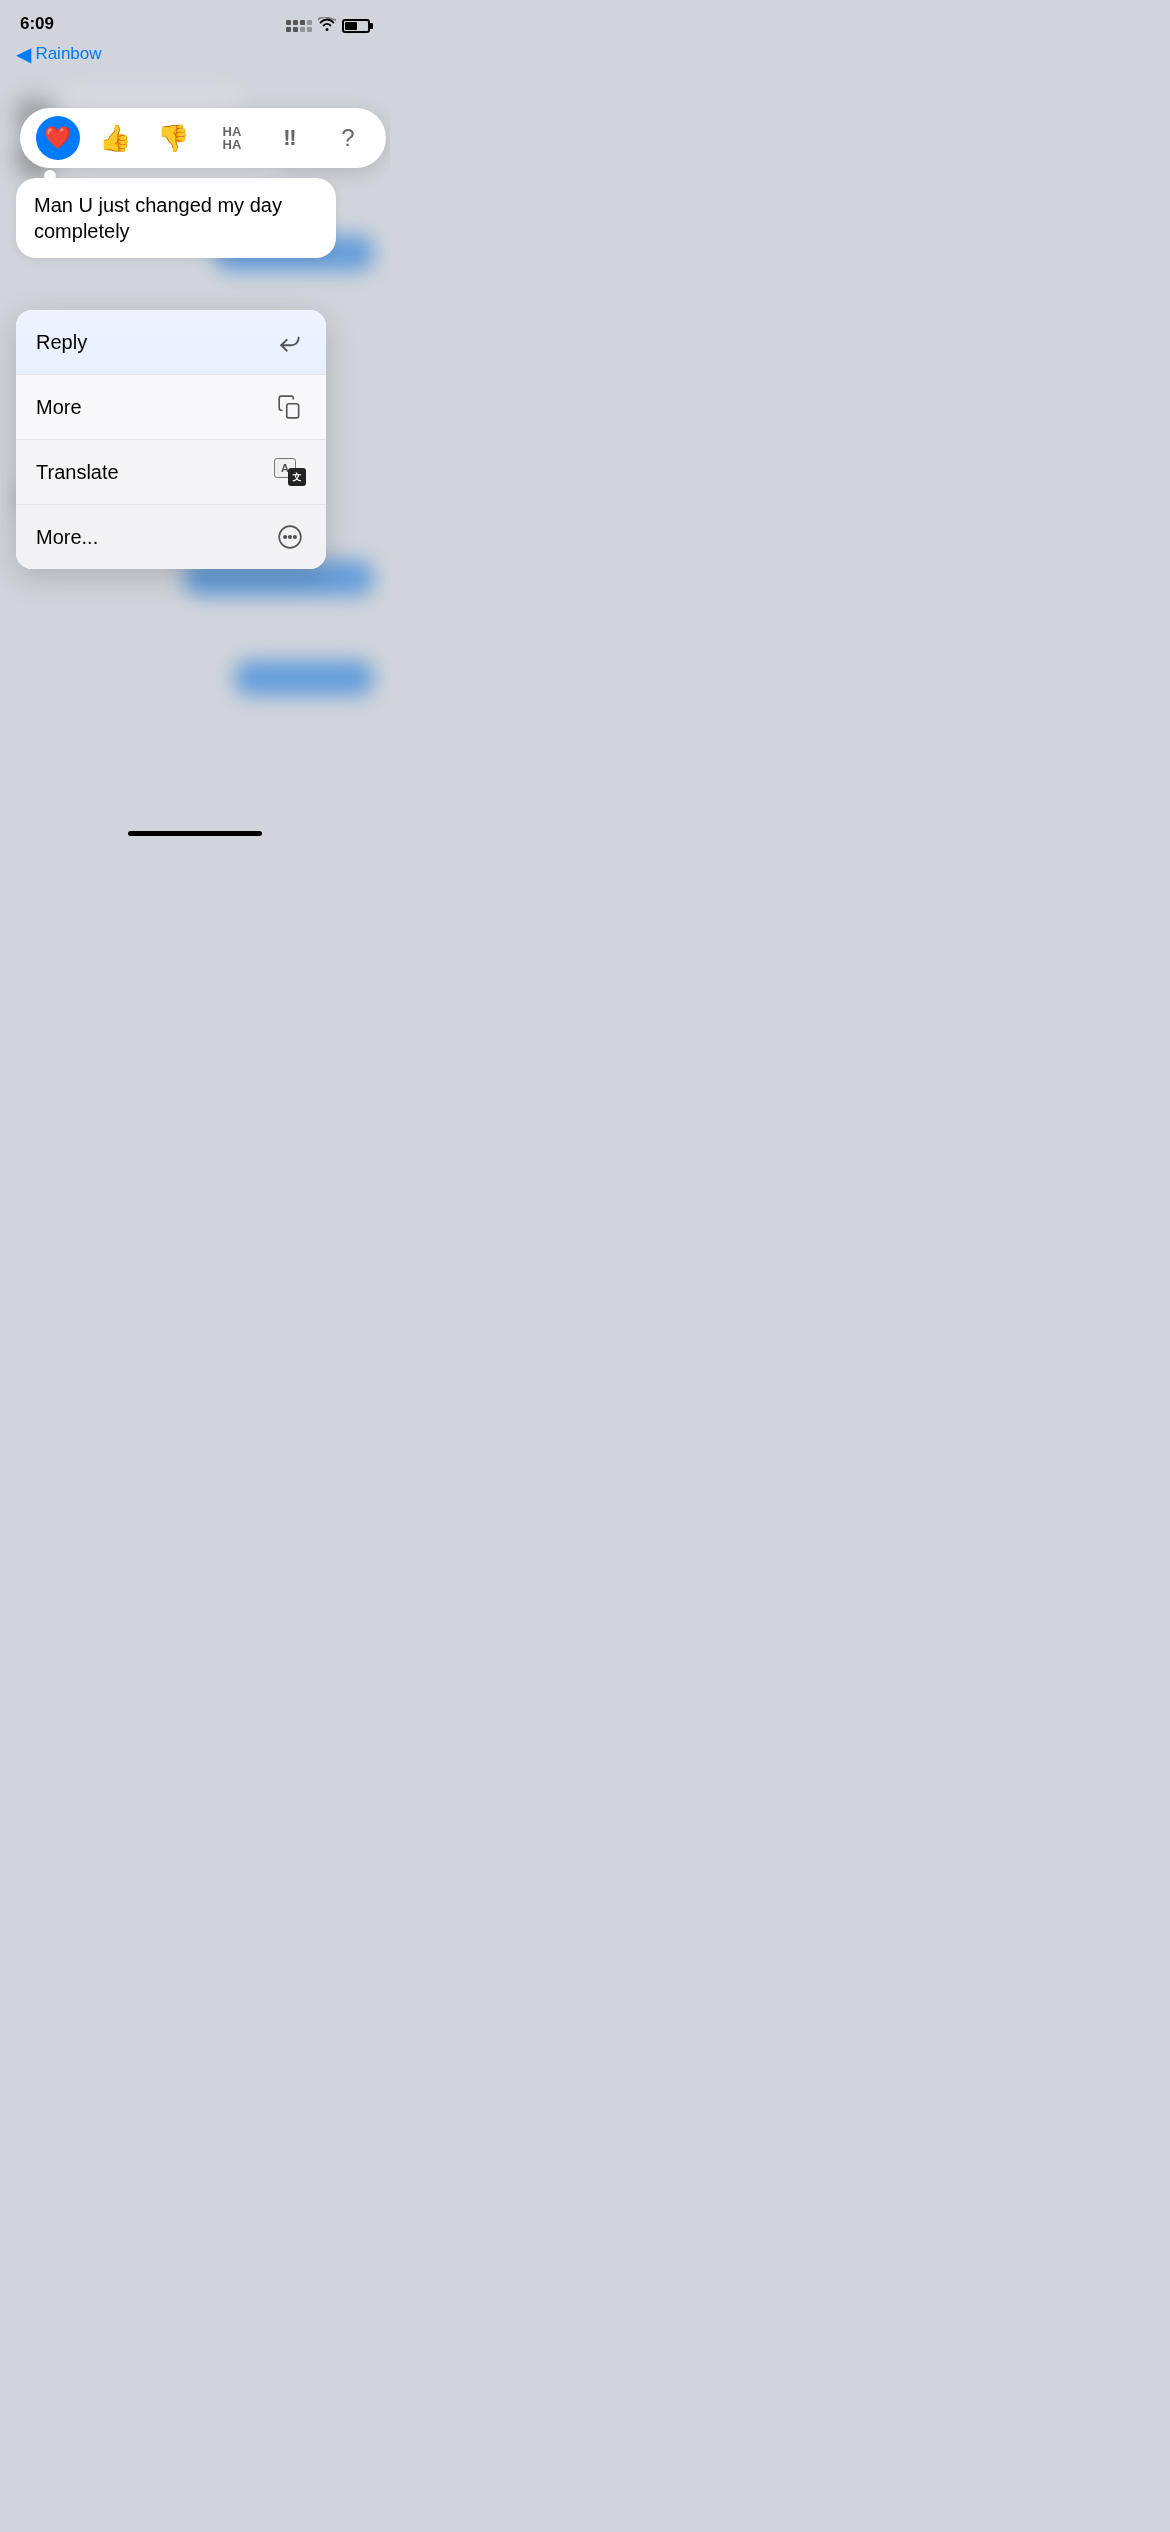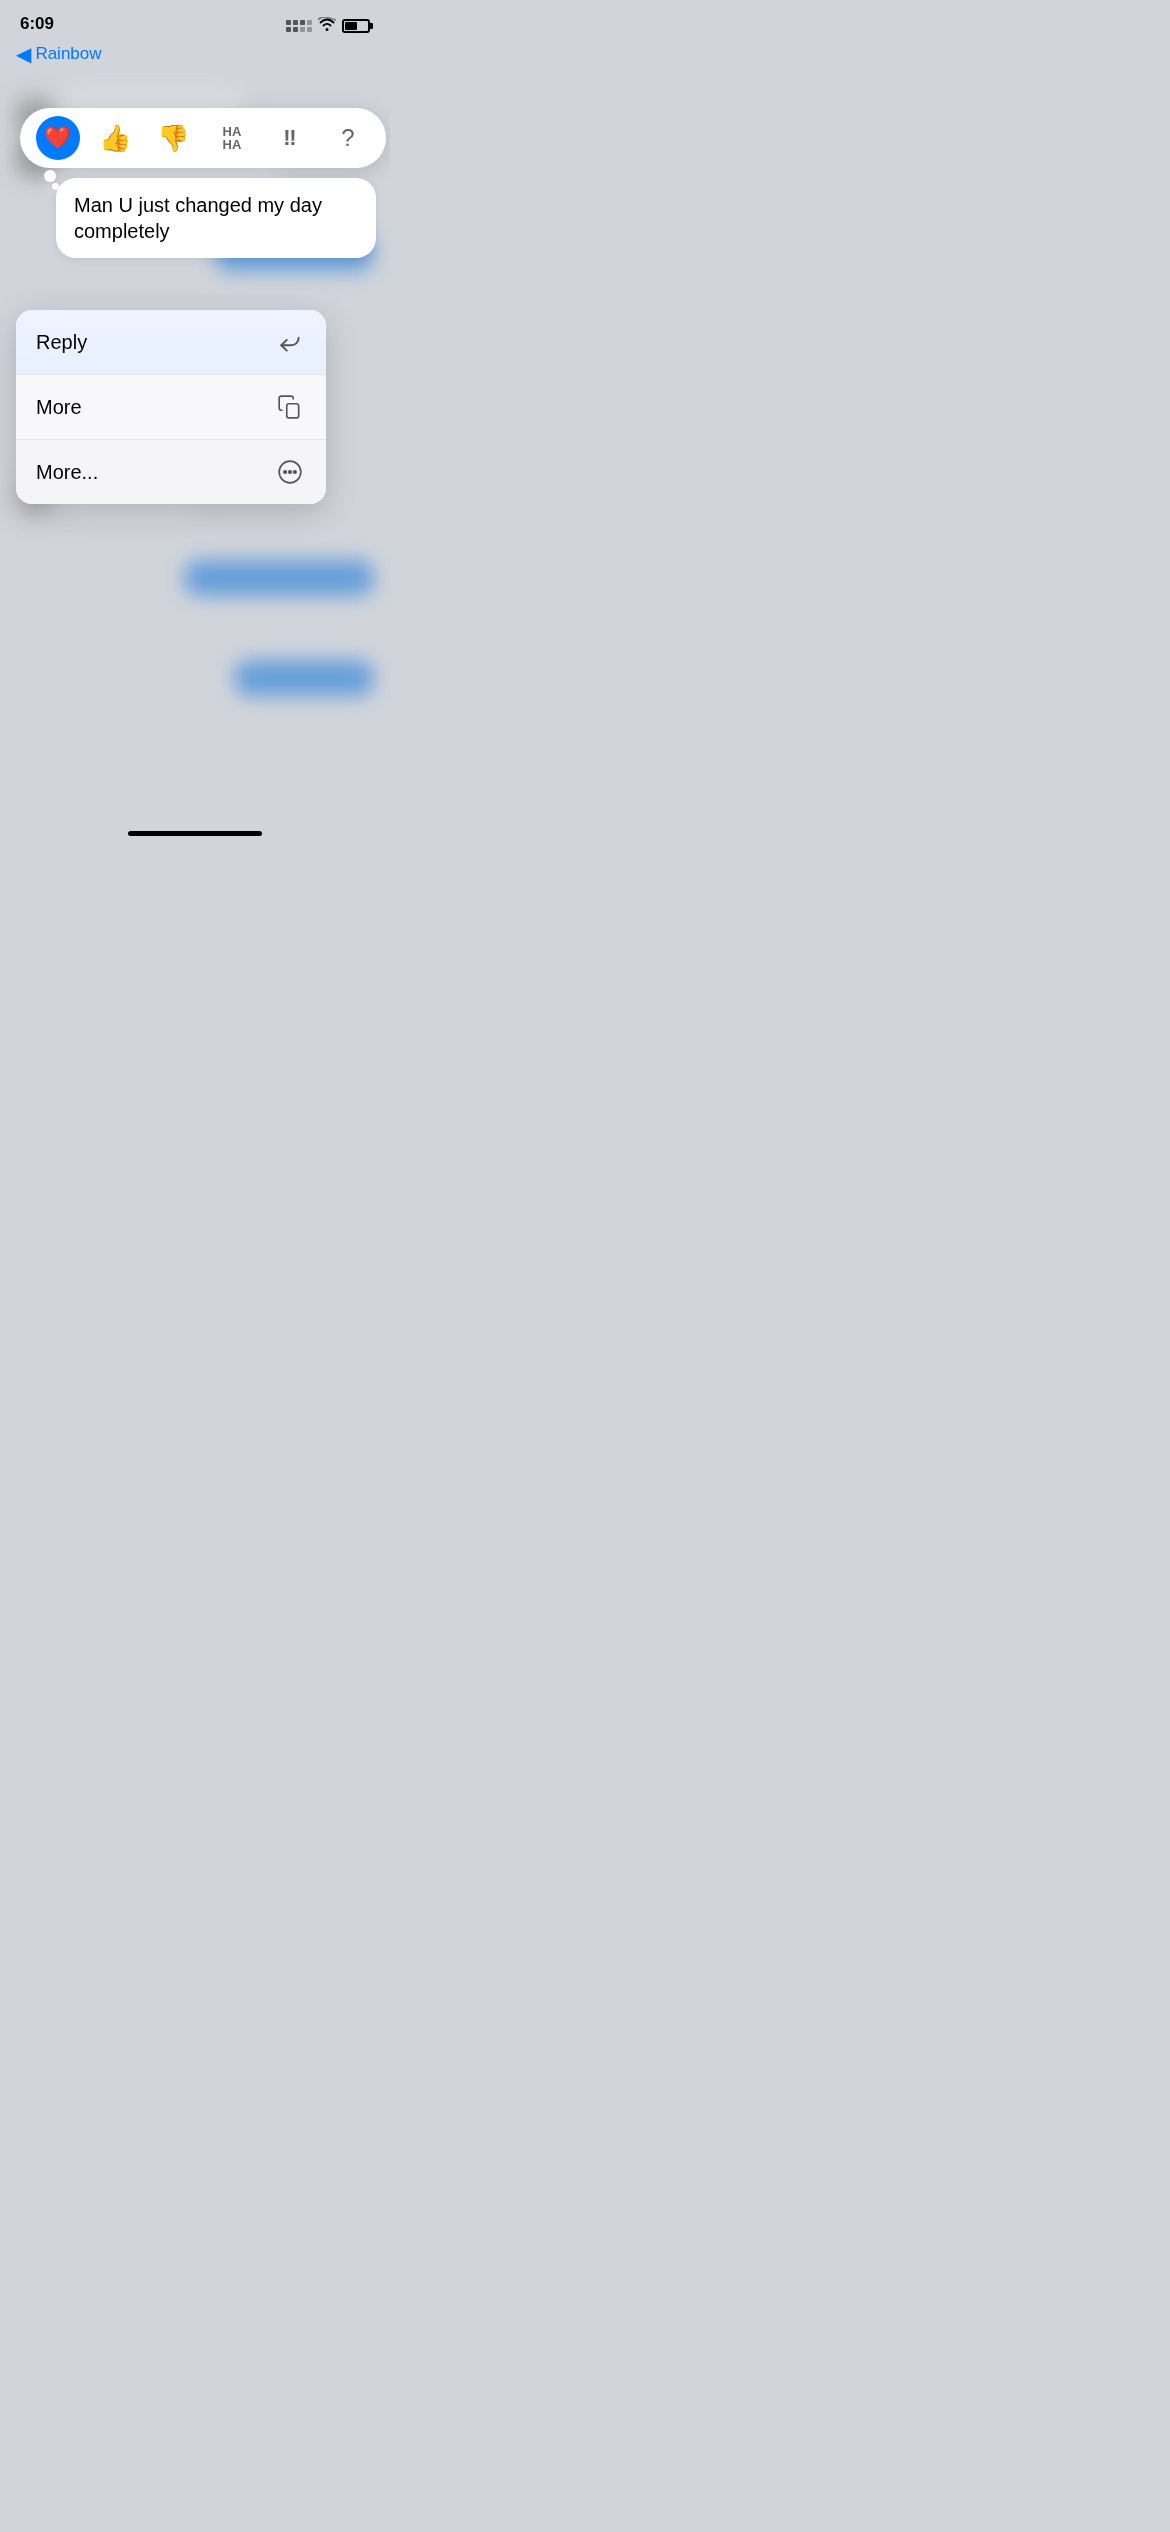--- a/index.html
+++ b/index.html
@@ -156,21 +156,20 @@
       z-index: 20;
     }
 
     .message-bubble {
       background: white;
       border-radius: 20px;
       padding: 14px 18px;
       max-width: 320px;
       box-shadow: 0 2px 10px rgba(0,0,0,0.08);
       position: relative;
-      margin-left: 40px;
     }
 
     .message-text {
       font-size: 20px;
       color: #000;
       line-height: 1.3;
       font-weight: 400;
     }
 
     
@@ -371,20 +370,33 @@
   <div class="menu-item">
     <span class="menu-label">More</span>
     <div class="menu-icon">
       <svg viewBox="0 0 24 24" xmlns="http://www.w3.org/2000/svg">
         <rect x="9" y="9" width="11" height="13" rx="2" stroke="#555" stroke-width="1.5" fill="none"></rect>
         <path d="M5 15H4a2 2 0 01-2-2V4a2 2 0 012-2h9a2 2 0 012 2v1" stroke="#555" stroke-width="1.5" fill="none"></path>
       </svg>
     </div>
   </div>
 
+  <div class="menu-item">
+    <span class="menu-label">Translate</span>
+    <div class="menu-icon">
+      <div style="position:relative; width:32px; height:28px;">
+        <div style="position:absolute; top:0; left:0; width:22px; height:20px; background:#f0f0f0; border-radius:3px; border: 1.5px solid #777; display:flex; align-items:center; justify-content:center;">
+          <span style="font-size:11px; font-weight:600; color:#555;">A</span>
+        </div>
+        <div style="position:absolute; bottom:0; right:0; width:18px; height:18px; background:#222; border-radius:3px; display:flex; align-items:center; justify-content:center;">
+          <span style="font-size:9px; font-weight:600; color:white;">文</span>
+        </div>
+      </div>
+    </div>
+  </div>
 
   <div class="menu-item">
     <span class="menu-label">More...</span>
     <div class="menu-icon">
       <svg viewBox="0 0 24 24" xmlns="http://www.w3.org/2000/svg">
         <circle cx="12" cy="12" r="10" stroke="#555" stroke-width="1.5" fill="none"></circle>
         <circle cx="7.5" cy="12" r="1.2" fill="#555"></circle>
         <circle cx="12" cy="12" r="1.2" fill="#555"></circle>
         <circle cx="16.5" cy="12" r="1.2" fill="#555"></circle>
       </svg>

